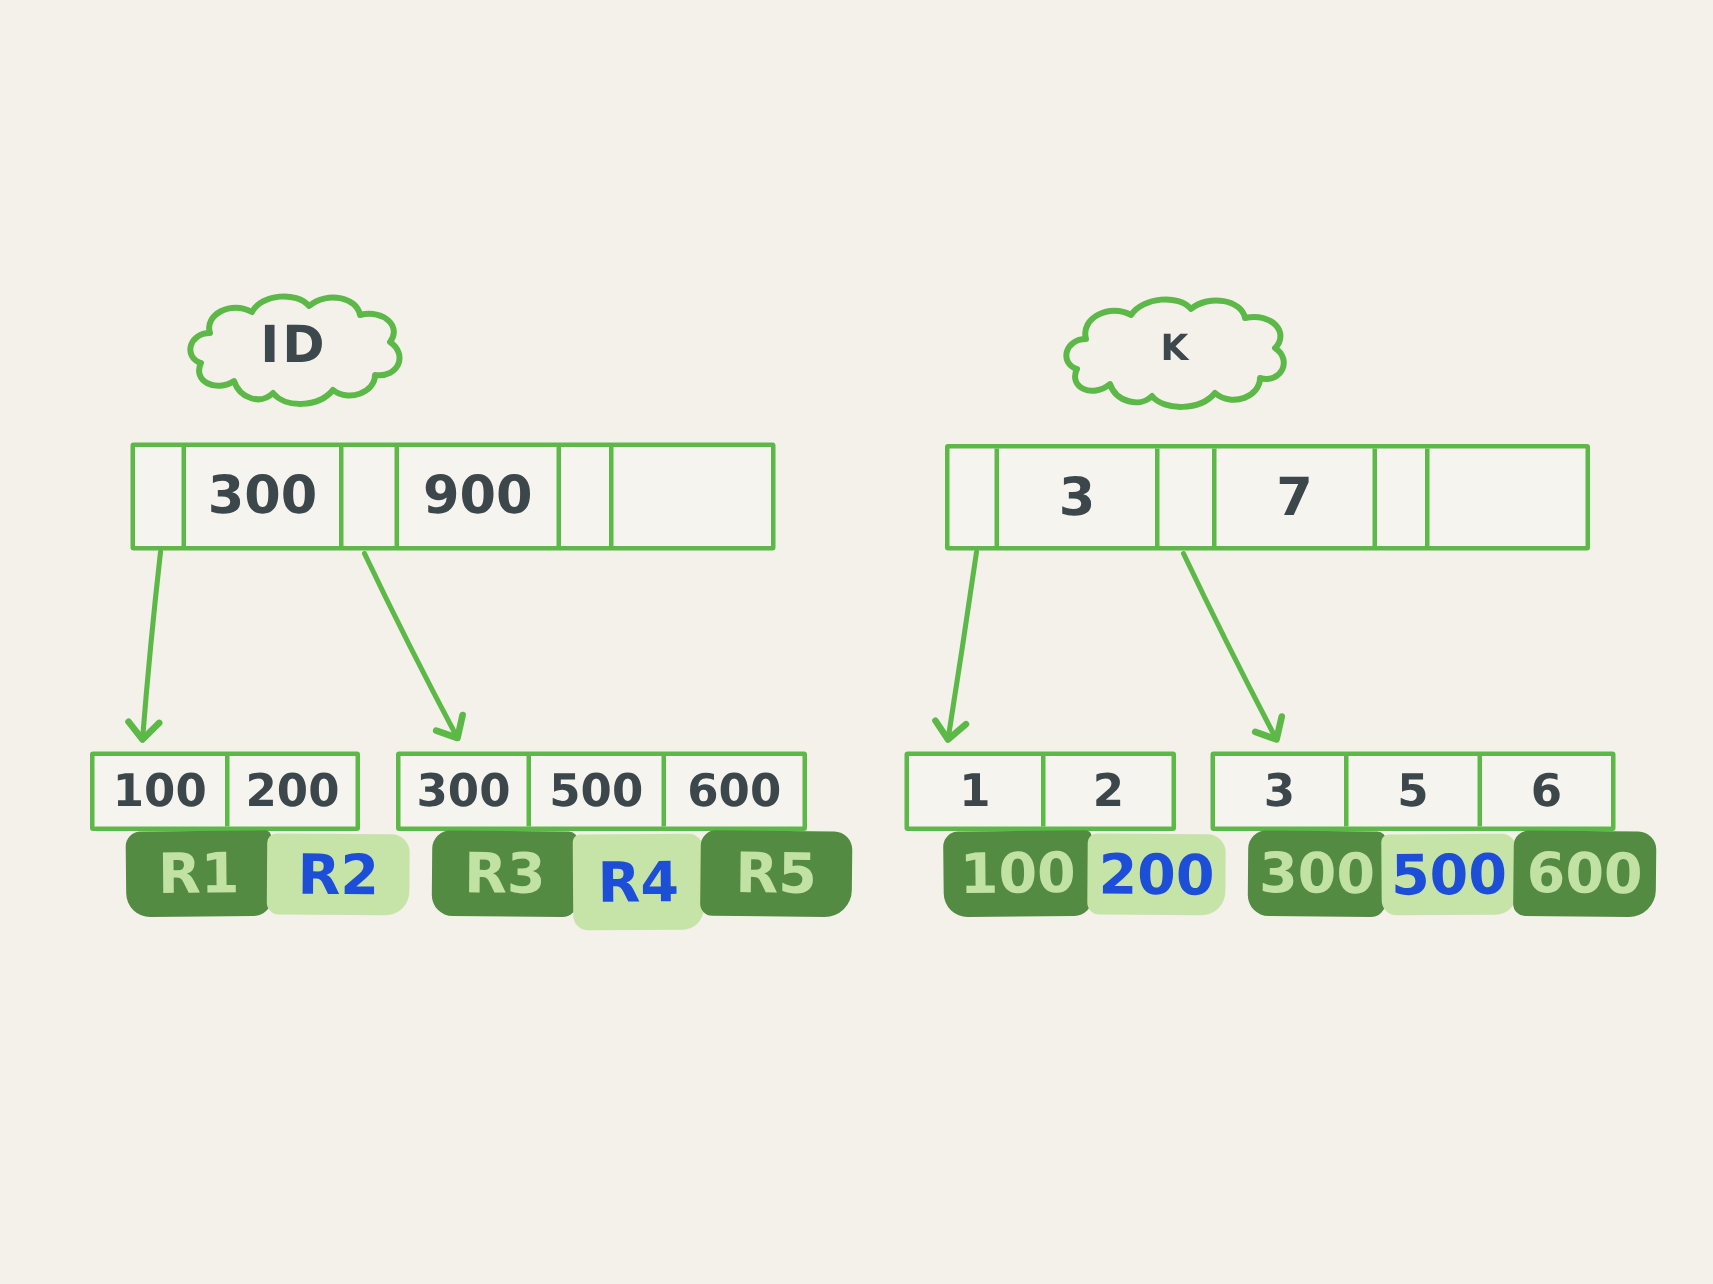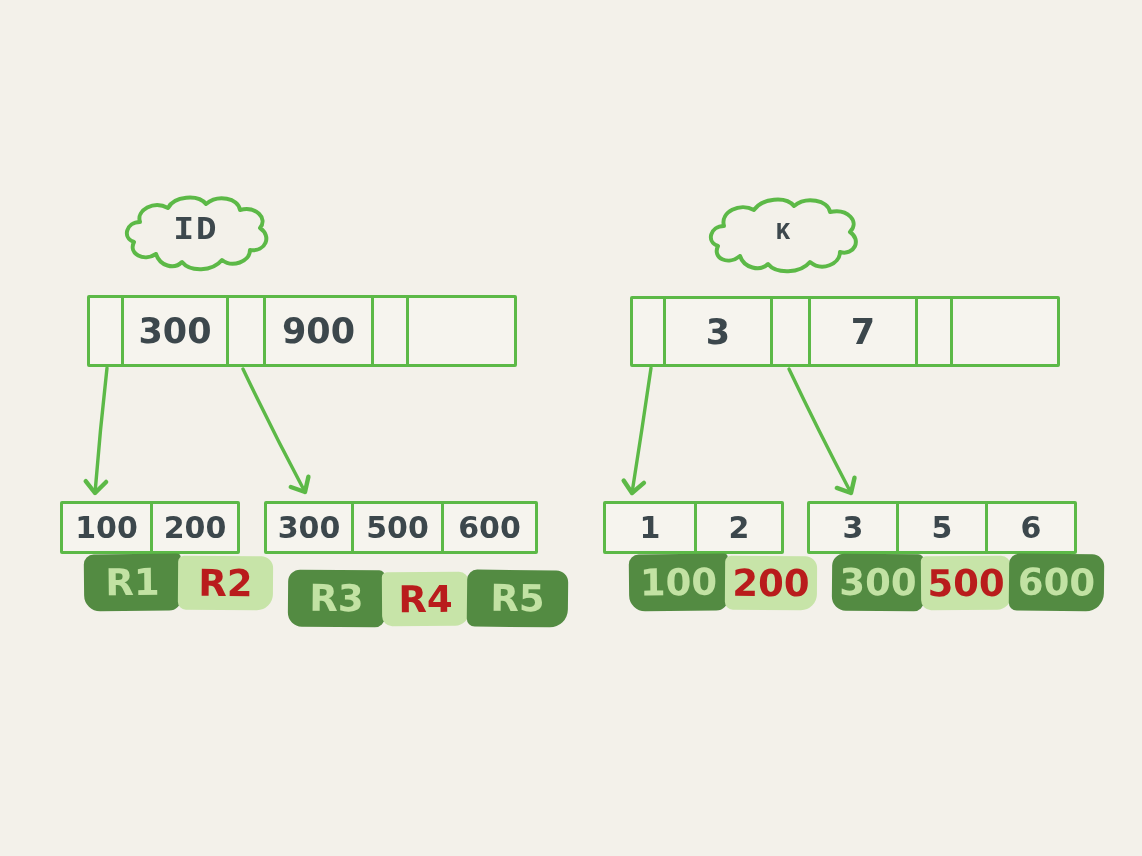--- a/index.html
+++ b/index.html
@@ -7,21 +7,21 @@
     position:relative;
     width:1142px;height:856px;
     background:#f3f1ea;
     overflow:hidden;
     font-family:"DejaVu Sans","Liberation Sans",sans-serif;
   }
   
   .arrows{position:absolute;left:0;top:0;width:1142px;height:856px;}
 
   
-  .cloud{position:absolute;font-family:Liberation Mono, monospace;}
+  .cloud{position:absolute;}
   .cloud svg{position:absolute;left:0;top:0;width:100%;height:100%;}
   .cloud-text{
     position:absolute;left:0;top:0;right:0;bottom:6px;
     display:flex;align-items:center;justify-content:center;
     color:#3d484d;font-weight:bold;letter-spacing:2px;
   }
   .cloud-text.big{font-size:34px;}
   .cloud-text.small{font-size:24px;}
 
   
@@ -40,21 +40,21 @@
   .leaf .cell{font-size:30px;}
 
   
   .markrow{position:absolute;display:flex;align-items:flex-start;margin-left:30px;}
   .mark{
     display:flex;align-items:center;justify-content:center;
     font-size:37px;font-weight:bold;
     box-sizing:border-box;
   }
   .mark.dark{background:#538b42;color:#c2e2a3;}
-  .mark.light{background:#c7e4a8;color:#b91c1c;}
+  .mark.light{background:#c7e4a8;color:#1d4ed8;}
   .r1{border-radius:10px 4px 12px 16px;transform:rotate(-0.6deg);}
   .r2{border-radius:6px 12px 16px 8px;transform:rotate(0.4deg);}
   .r3{border-radius:12px 6px 10px 14px;transform:rotate(0.5deg);}
   .r4{border-radius:5px 10px 14px 10px;transform:rotate(-0.4deg);}
   .r5{border-radius:10px 12px 18px 8px;transform:rotate(0.6deg);}
 </style>
 </head>
 <body>
 
 <div class="canvas">
@@ -116,23 +116,23 @@
   <div class="markrow" style="left:54px;top:554px">
     <div class="mark dark r1" style="width:97px;height:57px">R1</div>
     <div class="mark light r2" style="width:95px;height:54px;margin-left:-3px;margin-top:2px">R2</div>
   </div>
 
   <div class="node leaf" style="left:264px;top:501px;width:274px;height:53px">
     <div class="cell" style="flex:0 0 87px">300</div>
     <div class="cell" style="flex:0 0 90px">500</div>
     <div class="cell" style="flex:1 1 auto">600</div>
   </div>
-  <div class="markrow" style="left:258px;top:570px">
+  <div class="markrow" style="left:258px;top:554px">
     <div class="mark dark r3" style="width:97px;height:57px">R3</div>
-    <div class="mark light r4" style="width:87px;height:54px;margin-left:-3px;margin-top:2px">R4</div>
+    <div class="mark light r4" style="width:87px;height:64px;margin-left:-3px;margin-top:2px">R4</div>
     <div class="mark dark r5" style="width:101px;height:57px;margin-left:-2px">R5</div>
   </div>
 
   <div class="node leaf" style="left:603px;top:501px;width:181px;height:53px">
     <div class="cell" style="flex:0 0 91px">1</div>
     <div class="cell" style="flex:1 1 auto">2</div>
   </div>
   <div class="markrow" style="left:599px;top:554px">
     <div class="mark dark r1" style="width:99px;height:57px">100</div>
     <div class="mark light r2" style="width:92px;height:54px;margin-left:-3px;margin-top:2px">200</div>

